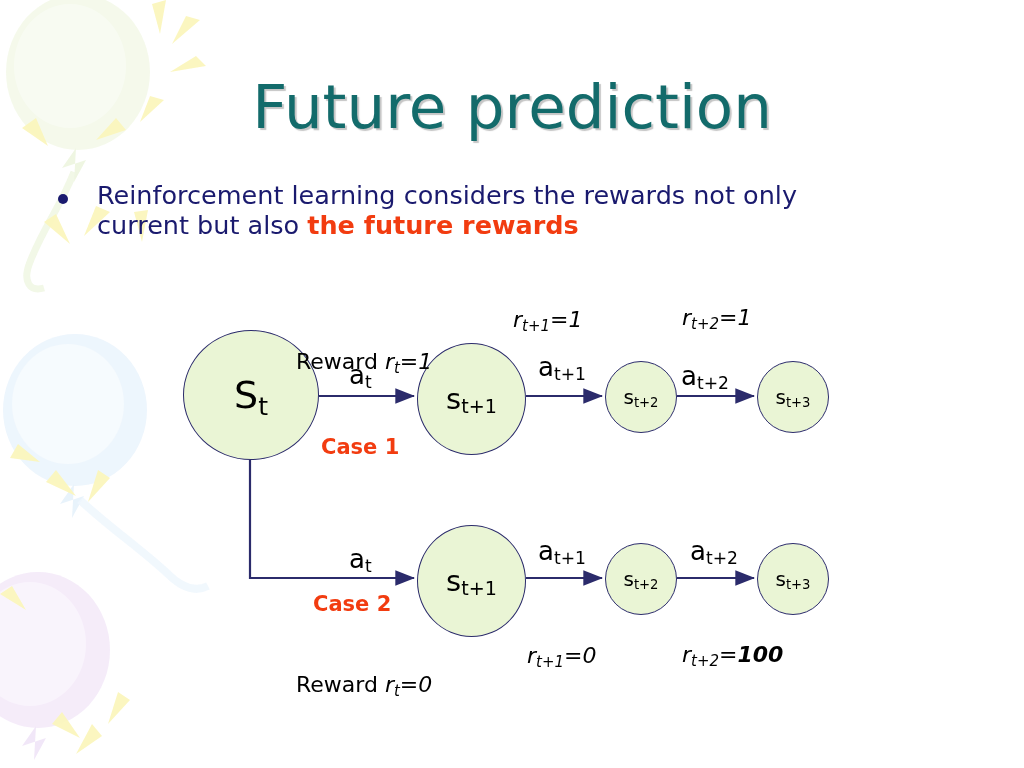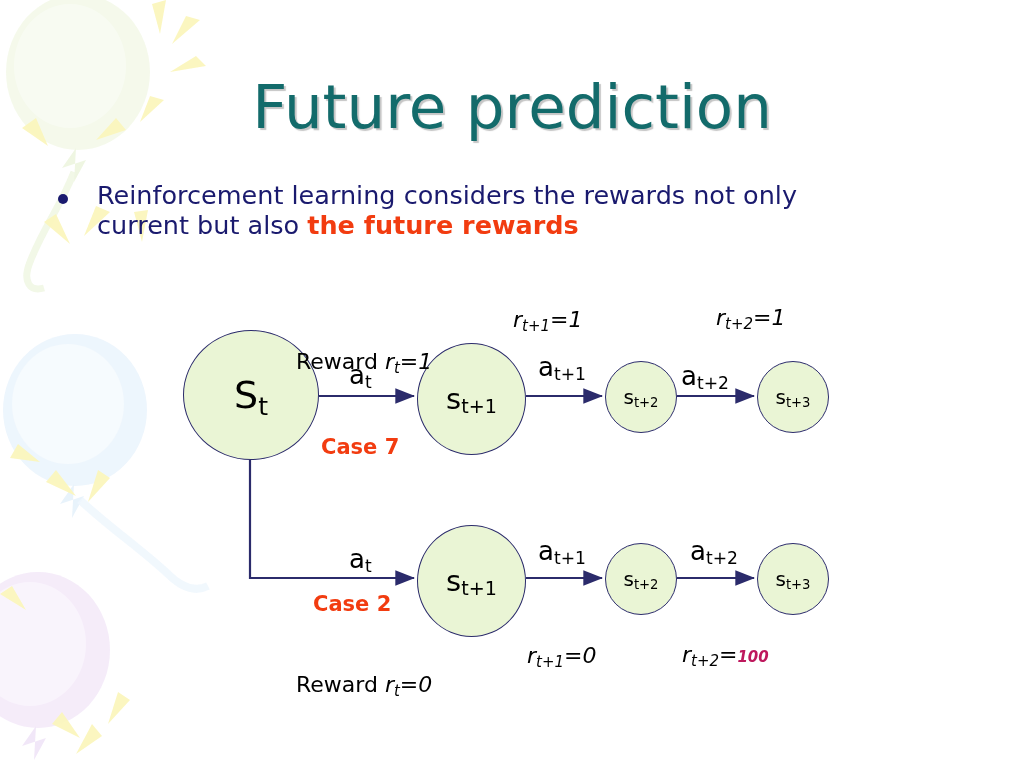--- a/index.html
+++ b/index.html
@@ -138,24 +138,24 @@
     font-family: "DejaVu Sans", "Liberation Sans", sans-serif;
   }
   .reward-lbl .ital sub {
     font-style: italic;
     font-size: 0.68em;
     position: relative;
     top: 0.27em;
     vertical-align: baseline;
   }
   .big-red {
-    color: #be185d;
+    color: #000000;
     font-weight: bold;
     font-style: italic;
-    font-size: 15px;
+    font-size: 22px;
     margin-top: 40px;
   }
   .case-lbl {
     position: absolute;
     font-family: "DejaVu Sans", "Liberation Sans", sans-serif;
     font-size: 21px;
     font-weight: bold;
     color: #f23c10;
     white-space: nowrap;
   }
@@ -263,29 +263,29 @@
       <span class="lbl"><span>s</span><sub>t+3</sub></span>
     </div>
 
     <div class="dlabel reward-lbl" style="left:296px;top:307px;margin-top:44px;">
       <span>Reward</span>
       <span class="ital"><span>r</span><sub>t</sub><span>=1</span></span>
     </div>
     <div class="dlabel reward-lbl" style="left:513px;top:309px;">
       <span class="ital"><span>r</span><sub>t+1</sub><span>=1</span></span>
     </div>
-    <div class="dlabel reward-lbl" style="left:716px;top:307px;">
+    <div class="dlabel reward-lbl" style="left:682px;top:307px;">
       <span class="ital"><span>r</span><sub>t+2</sub><span>=1</span></span>
     </div>
 
     <div class="dlabel action-lbl" style="left:349px;top:362px;"><span>a</span><sub>t</sub></div>
     <div class="dlabel action-lbl" style="left:538px;top:354px;"><span>a</span><sub>t+1</sub></div>
     <div class="dlabel action-lbl" style="left:681px;top:363px;"><span>a</span><sub>t+2</sub></div>
 
-    <div class="case-lbl" style="left:321px;top:435px;">Case 7</div>
+    <div class="case-lbl" style="left:321px;top:435px;">Case 1</div>
 
     <div class="dlabel action-lbl" style="left:349px;top:546px;"><span>a</span><sub>t</sub></div>
     <div class="dlabel action-lbl" style="left:538px;top:538px;"><span>a</span><sub>t+1</sub></div>
     <div class="dlabel action-lbl" style="left:690px;top:538px;"><span>a</span><sub>t+2</sub></div>
 
     <div class="case-lbl" style="left:313px;top:592px;">Case 2</div>
 
     <div class="dlabel reward-lbl" style="left:296px;top:674px;">
       <span>Reward</span>
       <span class="ital"><span>r</span><sub>t</sub><span>=0</span></span>

